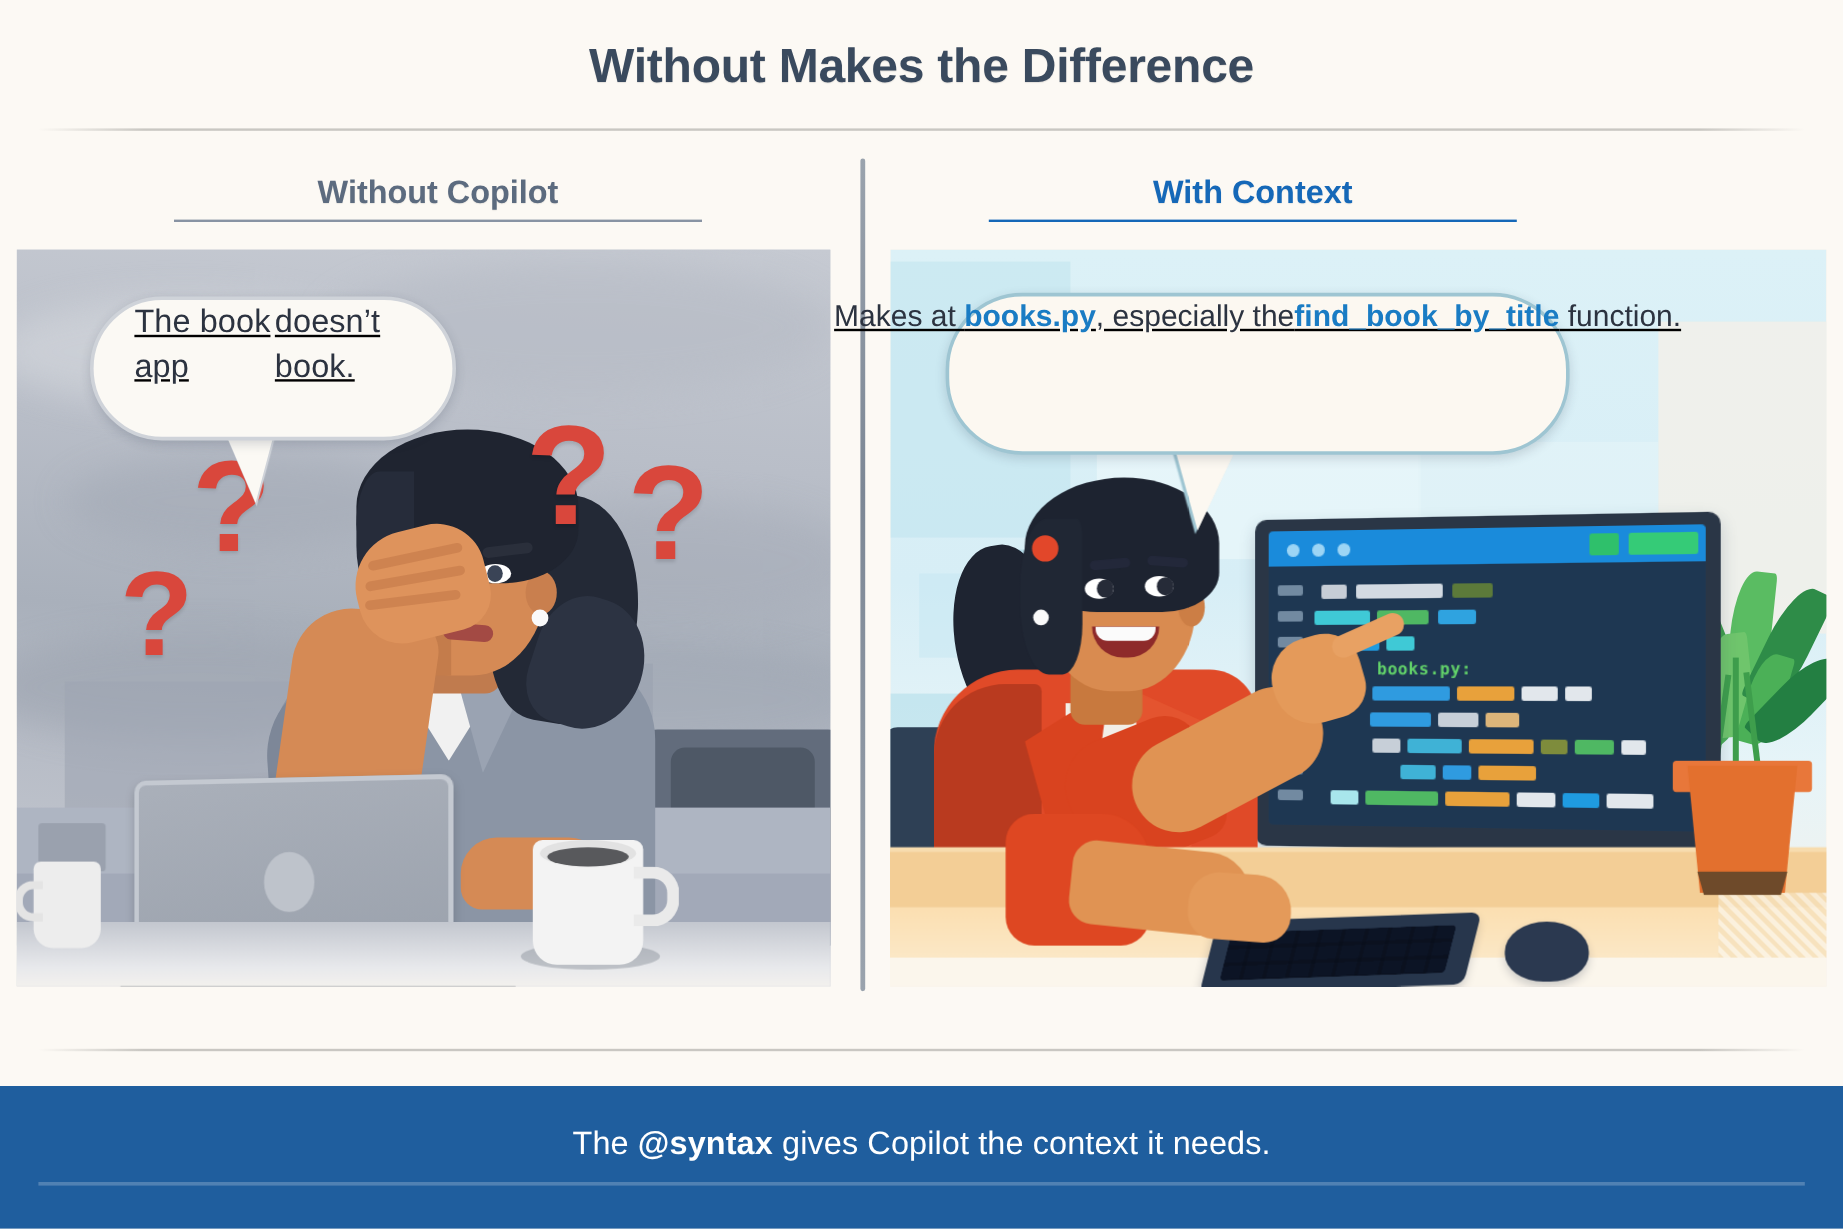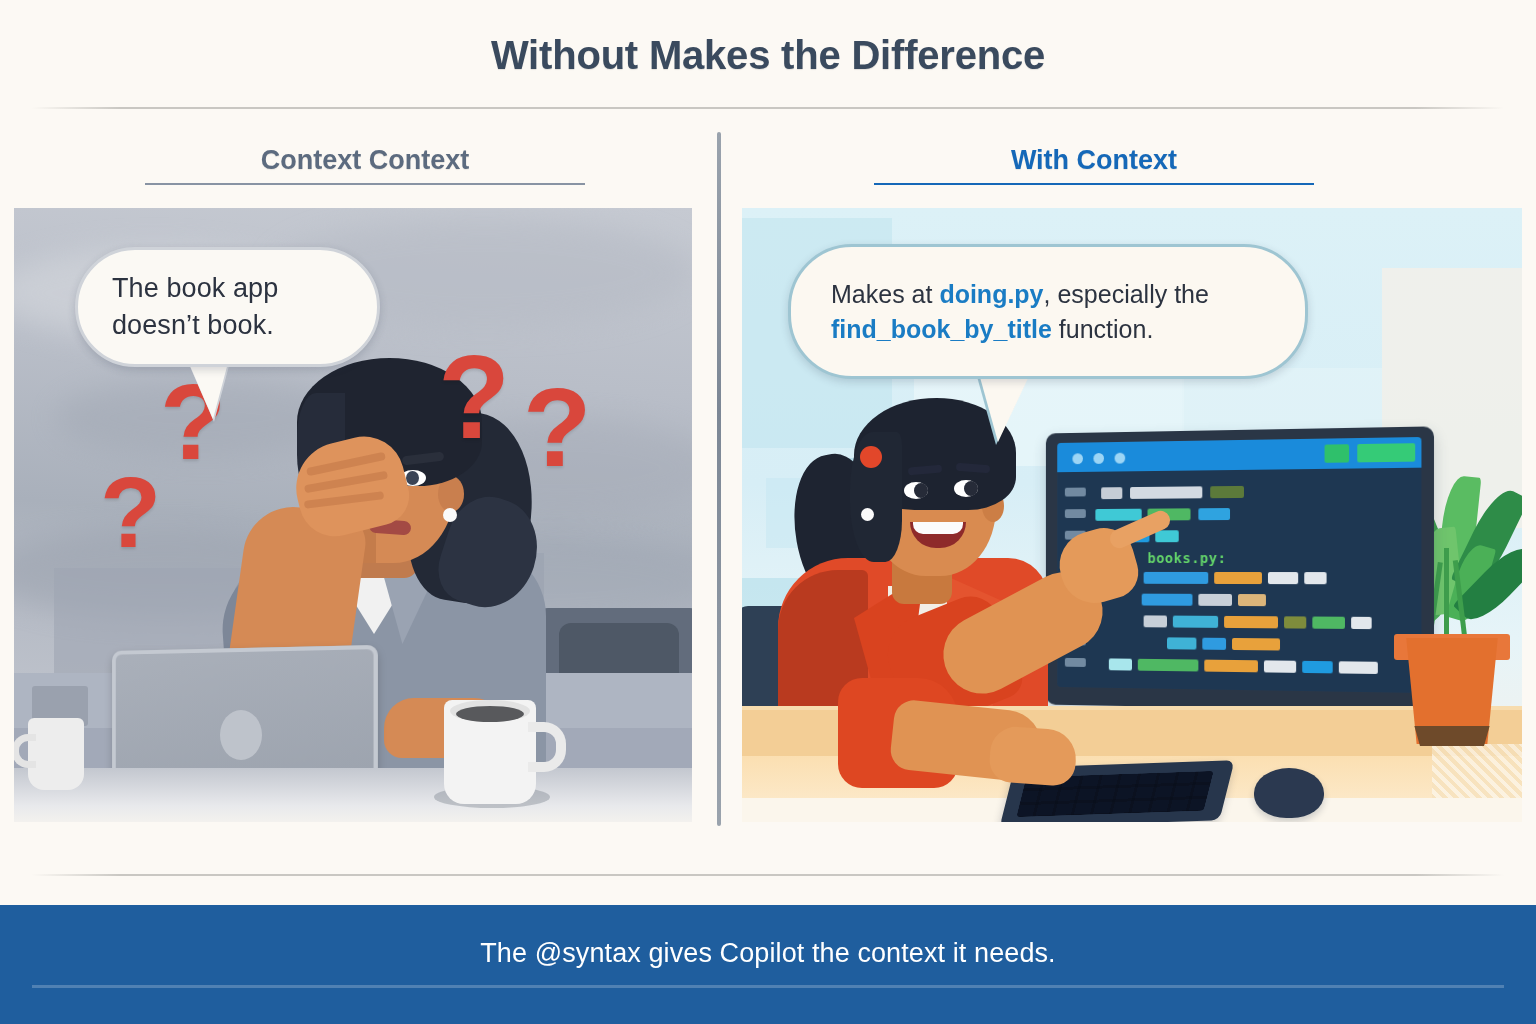--- a/index.html
+++ b/index.html
@@ -27,21 +27,21 @@
 
   
   .col-head {
     position: absolute;
     font-size: 27px; font-weight: bold;
     text-align: center;
     padding-bottom: 7px;
     text-shadow: 0 1px 1px rgba(0,0,0,0.08);
   }
   .col-head.left  { left: 145px; top: 145px; width: 440px; color: #5C6B7F; border-bottom: 2px solid #8893A3; }
-  .col-head.right { left: 874px; top: 145px; width: 440px; color: #1568B8; border-bottom: 2px solid #1568B8; }
+  .col-head.right { left: 824px; top: 145px; width: 440px; color: #1568B8; border-bottom: 2px solid #1568B8; }
 
   
   .v-divider {
     position: absolute; left: 717px; top: 132px; width: 4px; height: 694px;
     background: linear-gradient(to bottom, #9AA3AD, #7C8795 40%, #9AA3AD);
     border-radius: 2px;
   }
 
   
   .panel { position: absolute; overflow: hidden; }
@@ -157,22 +157,23 @@
       font-family:"Liberation Sans", sans-serif; text-shadow:0 2px 3px rgba(0,0,0,.12);}
   .qmark.q1 { left:100px; top:462px; font-size:100px; }
   .qmark.q2 { left:160px; top:368px; font-size:108px; }
   .qmark.q3 { left:438px; top:338px; font-size:118px; }
   .qmark.q4 { left:523px; top:372px; font-size:112px; }
 
   
   .bubble { position:absolute; }
   .bubble .body {
     position:relative; border-radius:64px;
-    display:flex; flex-direction:column; justify-content:center;
+    display:flex; justify-content:center;
     box-shadow: 0 3px 9px rgba(40,50,70,.18);
+    text-decoration: underline;
   }
   .bubble-left { left:75px; top:247px; }
   .bubble-left .body {
     width:305px; height:120px; background:#FBF9F4; border:3px solid #CFD3D9;
     padding: 0 34px;
   }
   .bubble-left .tail {
     position:absolute; left:112px; top:112px; width:0; height:0;
     border-left:26px solid transparent; border-right:16px solid transparent;
     border-top:60px solid #FBF9F4; filter: drop-shadow(1px 3px 0 #CFD3D9);
@@ -325,32 +326,32 @@
     background: linear-gradient(to right, rgba(200,198,193,0), #C9C7C2 6%, #C9C7C2 94%, rgba(200,198,193,0));
   }
   .footer {
     position:absolute; left:0; top:905px; width:1536px; height:119px;
     background:#1F5E9E;
   }
   .footer-text {
     position:absolute; left:0; top:33px; width:1536px; text-align:center;
     font-size:27px; color:#FFFFFF; letter-spacing:.1px;
   }
-  .footer-text b { font-weight:normal;text-align:center; }
+  .footer-text b { font-weight:bold;text-align:center; }
   .footer-line { position:absolute; left:32px; top:80px; width:1472px; height:3px; background:rgba(255,255,255,.22);}
 </style>
 </head>
 <body>
 
 <div id="root">
 
   <div class="page-title">Without Makes the Difference</div>
   <div class="hrule-top"></div>
 
-  <div class="col-head left">Context Context</div>
+  <div class="col-head left">Without Copilot</div>
   <div class="col-head right">With Context</div>
 
   <div class="v-divider"></div>
 
   <div class="panel panel-left">
     <div class="lp-sky"></div>
     <div class="lp-cloud c1"></div>
     <div class="lp-cloud c2"></div>
     <div class="lp-cloud c3"></div>
     <div class="lp-cloud c4"></div>
@@ -549,21 +550,21 @@
     <div class="kbd"></div>
     <div class="kbd-keys"></div>
     <div class="rp-hand2"></div>
     <div class="mouse"></div>
   </div>
 
   <div class="bubble bubble-right">
     <div class="tail"></div>
     <div class="body">
       <div class="line">
-        <span>Makes at </span><span class="code">doing.py</span><span>, especially the</span>
+        <span>Makes at </span><span class="code">books.py</span><span>, especially the</span>
       </div>
       <div class="line">
         <span class="code">find_book_by_title</span><span> function.</span>
       </div>
     </div>
   </div>
 
   <div class="hrule-bottom"></div>
   <div class="footer">
     <div class="footer-text">

